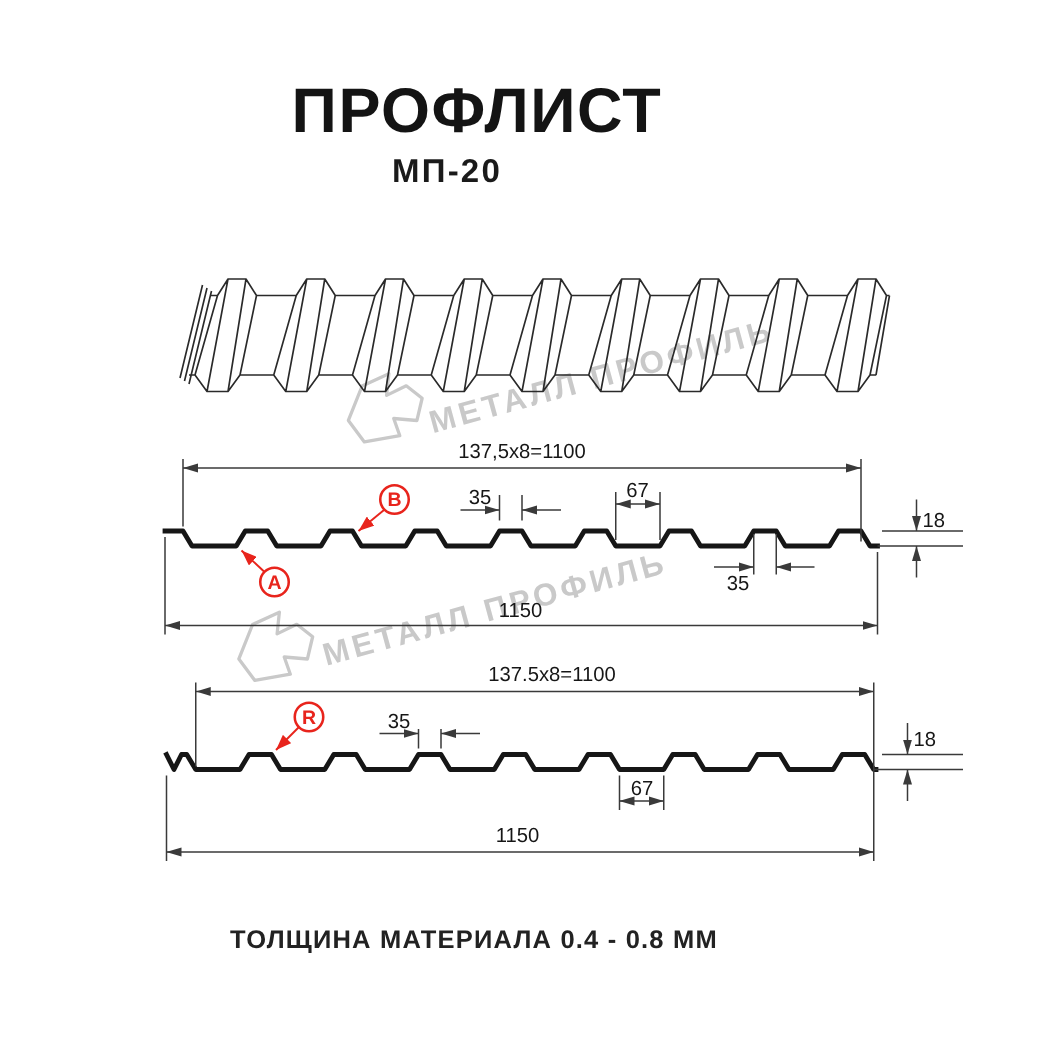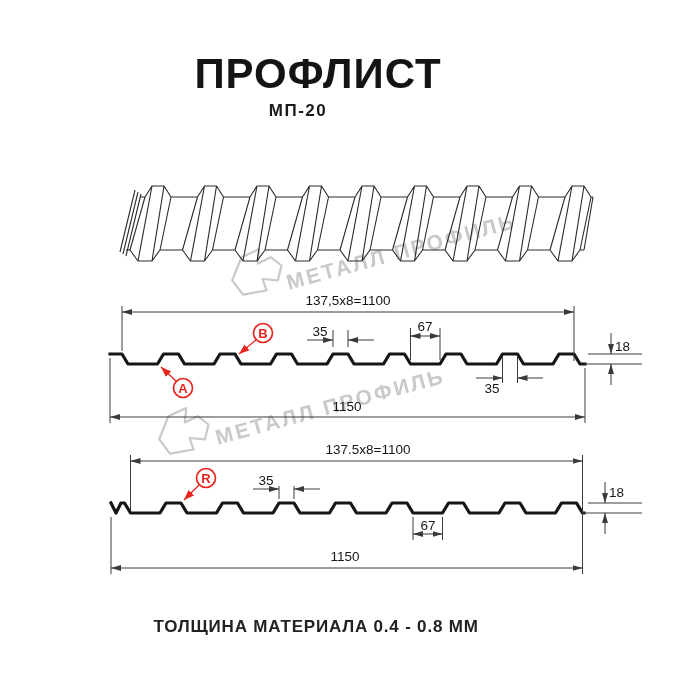--- a/index.html
+++ b/index.html
@@ -1,20 +1,20 @@
 <!DOCTYPE html>
 <html><head>
 <meta charset="utf-8">
 <style>
   html,body{margin:0;padding:0;width:700px;height:700px;background:#fff;overflow:hidden;
     font-family:"Liberation Sans",sans-serif;position:relative;}
   .abs{position:absolute;}
   .page-title{top:50px;left:0;width:636px;text-align:center;font-size:42px;font-weight:800;
     color:#141414;letter-spacing:1px;}
-  .page-subtitle{top:101px;left:0;width:596px;text-align:center;font-size:17px;font-weight:700;
+  .page-subtitle{top:101px;left:0;width:596px;text-align:center;font-size:22px;font-weight:700;
     color:#1a1a1a;letter-spacing:1.5px;}
   .footer-note{top:617px;left:0;width:632px;text-align:center;font-size:17px;font-weight:600;
     color:#222;letter-spacing:.8px;}
   .wm-text{position:absolute;color:#c9c9c9;font-weight:700;font-size:21px;letter-spacing:2.5px;
     white-space:nowrap;transform:rotate(-15.3deg);transform-origin:left center;z-index:1;}
   .wm-logo{position:absolute;transform:rotate(-10deg);z-index:1;}
   svg.draw{position:absolute;left:0;top:0;z-index:2;}
   .thick{stroke:#161616;stroke-width:3.2;fill:none;stroke-linejoin:round;stroke-linecap:square;}
   .thin{stroke:#3a3a3a;stroke-width:1;fill:none;}
   .t3d{stroke:#2a2a2a;stroke-width:1.1;fill:none;stroke-linejoin:round;}

